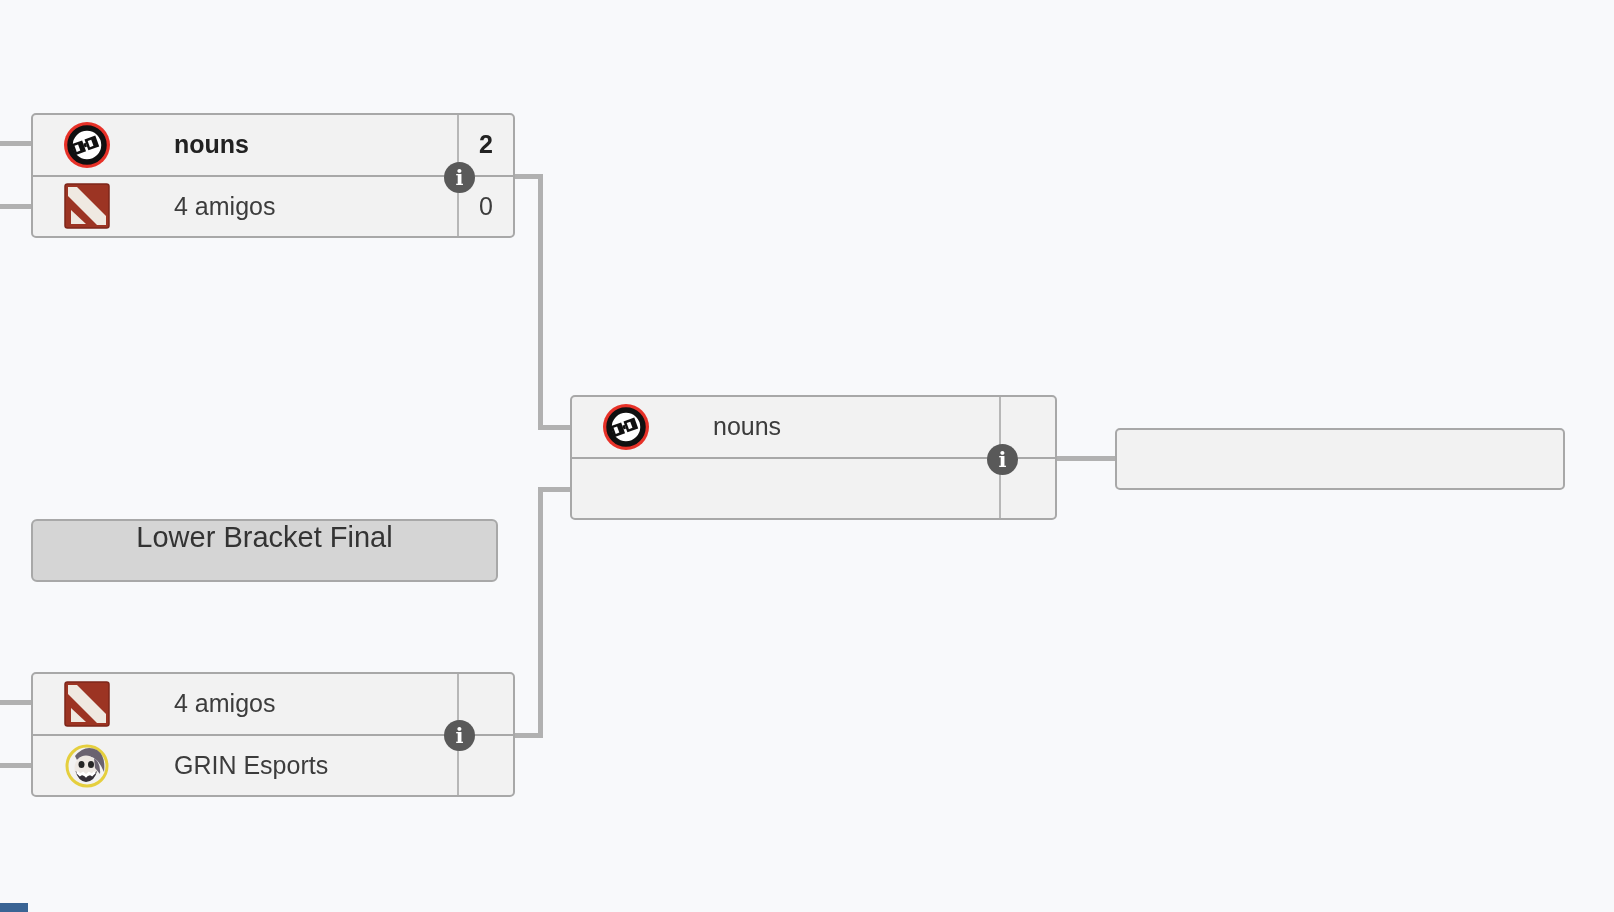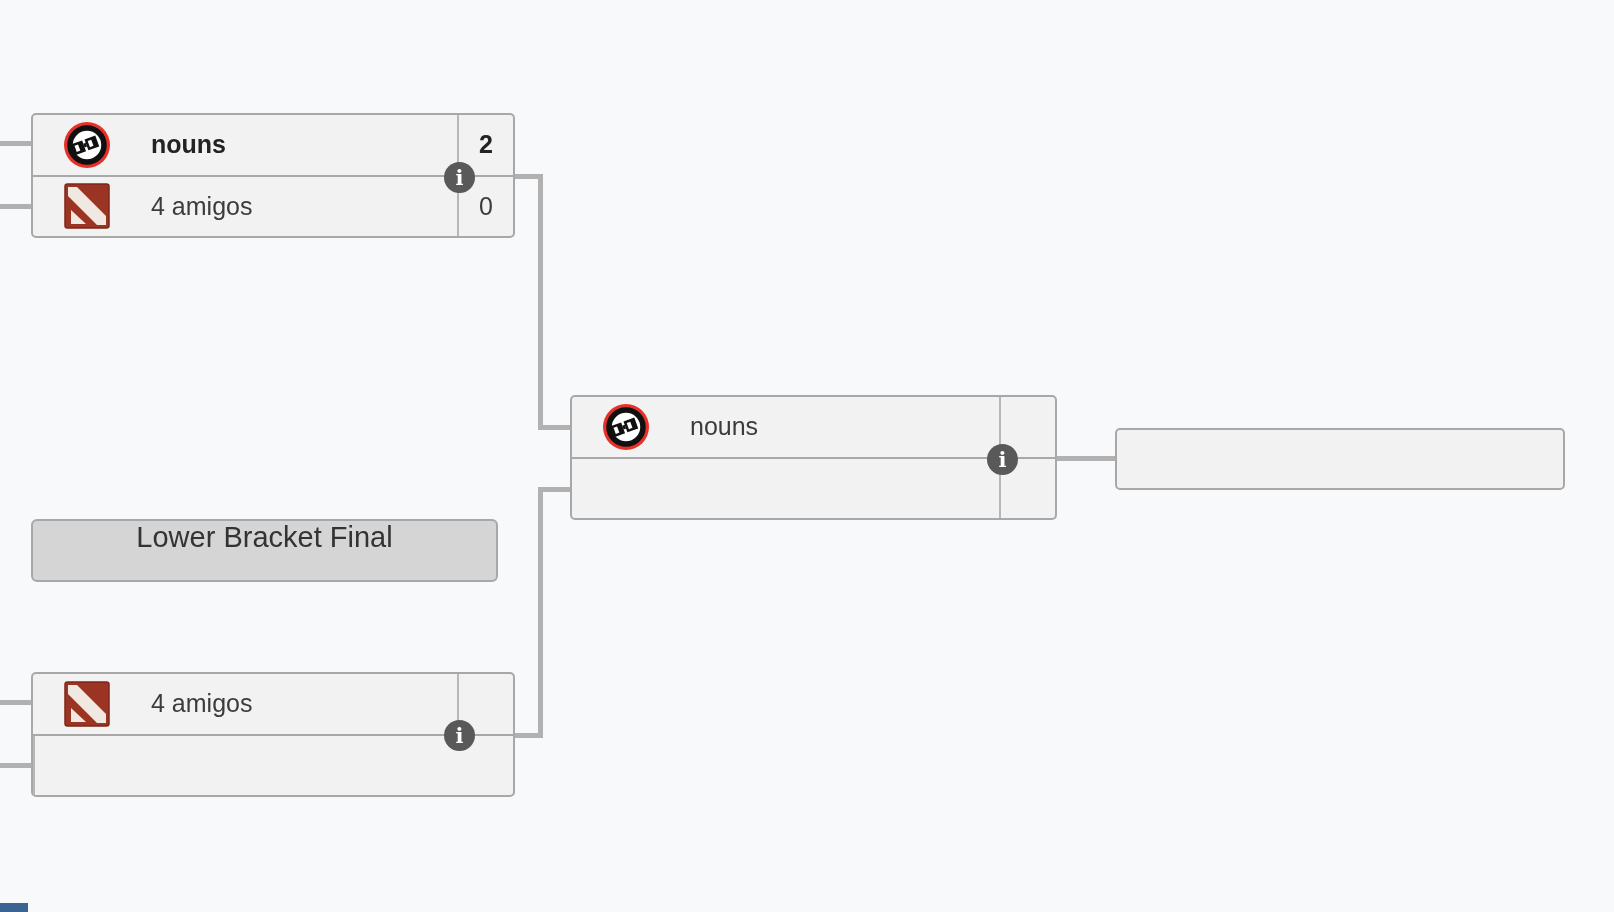--- a/index.html
+++ b/index.html
@@ -11,21 +11,21 @@
   .connector{position:absolute;background:#b1b1b1;}
   .match{
     position:absolute;background:#f2f2f2;
     border:2px solid #a8a8a8;border-radius:5px;
     box-sizing:border-box;display:flex;flex-direction:column;
   }
   .team-row{flex:1;display:flex;align-items:stretch;min-height:0;}
   .team-row + .team-row{border-top:2px solid #a8a8a8;}
   .team-cell{flex:1;display:flex;align-items:center;padding-left:30px;overflow:hidden;}
   .logo{width:48px;height:48px;flex:0 0 48px;display:flex;align-items:center;justify-content:center;margin-right:40px;}
-  .team-name{font-size:25px;color:#3c3c3c;white-space:nowrap;}
+  .team-name{font-size:25px;color:#3c3c3c;white-space:nowrap;margin-left:23px;}
   .team-name.winner{font-weight:bold;color:#222;}
   .score-cell{
     flex:0 0 54px;width:54px;border-left:2px solid #b7b7b7;
     display:flex;align-items:center;justify-content:center;
     font-size:25px;color:#3c3c3c;
   }
   .score-cell.winner{font-weight:bold;color:#222;}
   .info-icon{
     position:absolute;width:31px;height:31px;border-radius:50%;
     background:#595959;color:#fff;z-index:6;
@@ -152,20 +152,35 @@
             <rect x="2" y="2" width="44" height="44" rx="2.5" fill="#9c3423" stroke="#7e261a" stroke-width="1.5"></rect>
             <polygon points="5,5 14,5 43,34 43,43 34,43 5,14" fill="#efe9e1"></polygon>
             <polygon points="8,28 8,42 23,42" fill="#efe9e1"></polygon>
           </svg>
         </span>
         <span class="team-name">4 amigos</span>
       </div>
       <div class="score-cell"></div>
     </div>
     <div class="team-row">
+      <div class="team-cell">
+        <span class="logo">
+          <svg width="48" height="48" viewBox="0 0 48 48">
+            <circle cx="24" cy="25" r="20" fill="none" stroke="#e5cf3e" stroke-width="3"></circle>
+            <path d="M12 15 Q22 3 34 9 Q43 15 41 31 Q37 21 31 17 Q21 12 14 19 Z" fill="#6a6370"></path>
+            <ellipse cx="23" cy="27" rx="11.5" ry="12.5" fill="#ede8e3"></ellipse>
+            <path d="M31 17 Q38 22 37 33 L32 27 Z" fill="#6a6370"></path>
+            <ellipse cx="18.5" cy="23.5" rx="3" ry="3.5" fill="#262626"></ellipse>
+            <ellipse cx="28" cy="23.5" rx="3" ry="3.5" fill="#262626"></ellipse>
+            <path d="M12.5 30 Q23 40 34 30 Q32 40 23 41 Q15 40 12.5 30 Z" fill="#332f36"></path>
+            <polyline points="14,31 17,34 20,32 23,35 26,32 29,34 32,31" stroke="#ffffff" stroke-width="2.5" fill="none"></polyline>
+          </svg>
+        </span>
+        <span class="team-name">GRIN Esports</span>
+      </div>
       <div class="score-cell"></div>
     </div>
   </div>
   <div class="info-icon" style="left:444px;top:720px;">
     <span>i</span>
   </div>
 
   <div class="final-slot"></div>
 
   <div class="corner-fragment"></div>

